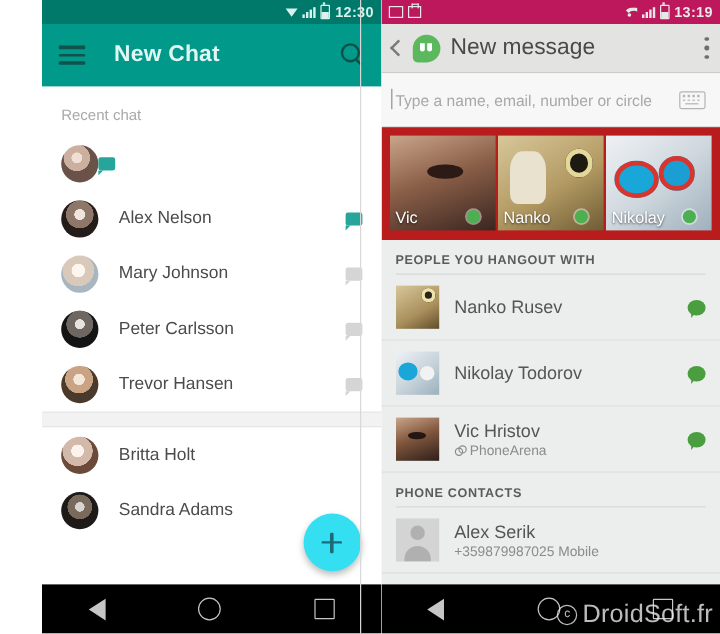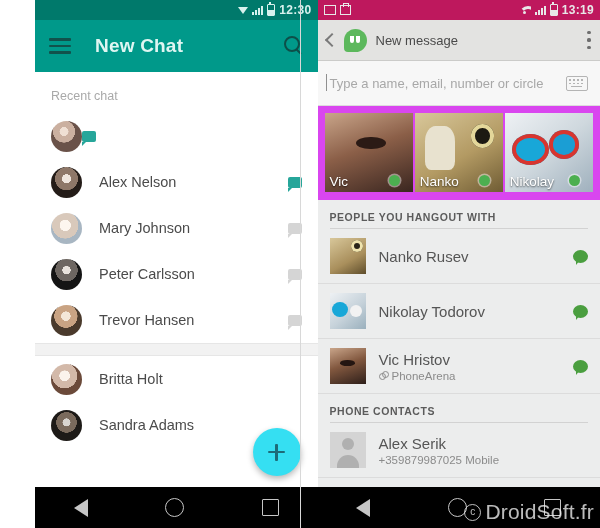--- a/index.html
+++ b/index.html
@@ -84,41 +84,41 @@
   .nav-home{width:17px;height:17px;border:1.9px solid #c6c6c6;border-radius:50%;}
   .nav-recent{width:15px;height:15px;border:1.9px solid #c6c6c6;border-radius:1px;}
 
   
   .h-appbar{height:40px;background:#e3e3e1;display:flex;align-items:center;padding:0 9px;border-bottom:1px solid #cbcbc9;}
   .back-chevron{width:8px;height:8px;border-left:2px solid #7a7a7a;border-bottom:2px solid #7a7a7a;transform:rotate(45deg);margin-right:7px;cursor:pointer;}
   .hangouts-logo{width:23px;height:23px;background:#5cb85c;border-radius:50% 50% 50% 4px;position:relative;flex:0 0 auto;}
   .hangouts-logo::before,.hangouts-logo::after{content:"";position:absolute;top:7px;width:4px;height:7px;background:#fff;border-radius:0 0 3px 3px;}
   .hangouts-logo::before{left:6px;}
   .hangouts-logo::after{left:12px;}
-  .h-title{flex:1;margin-left:9px;font-size:13px;color:#4a4a4a;}
+  .h-title{flex:1;margin-left:9px;font-size:19px;color:#4a4a4a;}
   .overflow{width:4px;height:18px;display:flex;flex-direction:column;justify-content:space-between;align-items:center;cursor:pointer;}
   .overflow i{width:3.2px;height:3.2px;background:#6e6e6e;border-radius:50%;display:block;}
 
   .h-input-row{height:40px;background:#f7f7f7;display:flex;align-items:center;padding:2px 12px;border-bottom:1px solid #dcdcdc;}
   .h-input{flex:1;font-size:13px;color:#a8a8a8;position:relative;}
   .h-input::before{content:"";position:absolute;left:-4px;top:-2px;width:1.4px;height:17px;background:#8f8f8f;}
   .kbd{width:20px;height:13px;border:1.4px solid #b4b4b4;border-radius:2px;position:relative;background:#f7f7f7;cursor:pointer;}
   .kbd i{position:absolute;background:#b4b4b4;height:1.6px;}
   .kbd i:nth-child(1){left:2px;top:2.5px;width:2px;}
   .kbd i:nth-child(2){left:6px;top:2.5px;width:2px;}
   .kbd i:nth-child(3){left:10px;top:2.5px;width:2px;}
   .kbd i:nth-child(4){left:14px;top:2.5px;width:2px;}
   .kbd i:nth-child(5){left:2px;top:6px;width:2px;}
   .kbd i:nth-child(6){left:6px;top:6px;width:2px;}
   .kbd i:nth-child(7){left:10px;top:6px;width:2px;}
   .kbd i:nth-child(8){left:14px;top:6px;width:2px;}
   .kbd i:nth-child(9){left:4px;top:9.2px;width:11px;}
 
   
-  .tiles{display:flex;gap:2px;padding:7px 7px 8px 7px;background:#d946ef;}
+  .tiles{display:flex;gap:2px;padding:7px 7px 8px 7px;background:#b91c1c;}
   .tile{flex:1;height:79px;position:relative;overflow:hidden;background:#9a8f84;}
   .tile-name{position:absolute;left:5px;bottom:3px;color:#fff;font-size:13.5px;
              text-shadow:0 1px 2px rgba(0,0,0,.65);}
   .tile-dot{position:absolute;right:13px;bottom:6px;width:11px;height:11px;border-radius:50%;background:#4caf50;box-shadow:0 0 0 1.5px rgba(255,255,255,.45);}
 
   .h-section{font-size:10.5px;font-weight:bold;color:#5b5b5b;letter-spacing:.55px;
              padding:11px 12px 5px 12px;background:#eceded;}
   .h-section-rule{height:1px;background:#d2d2d2;margin:0 12px;}
   .h-row{display:flex;align-items:center;height:54px;padding:0 12px;background:#eceded;
          border-bottom:1px solid #dcdcdc;}

